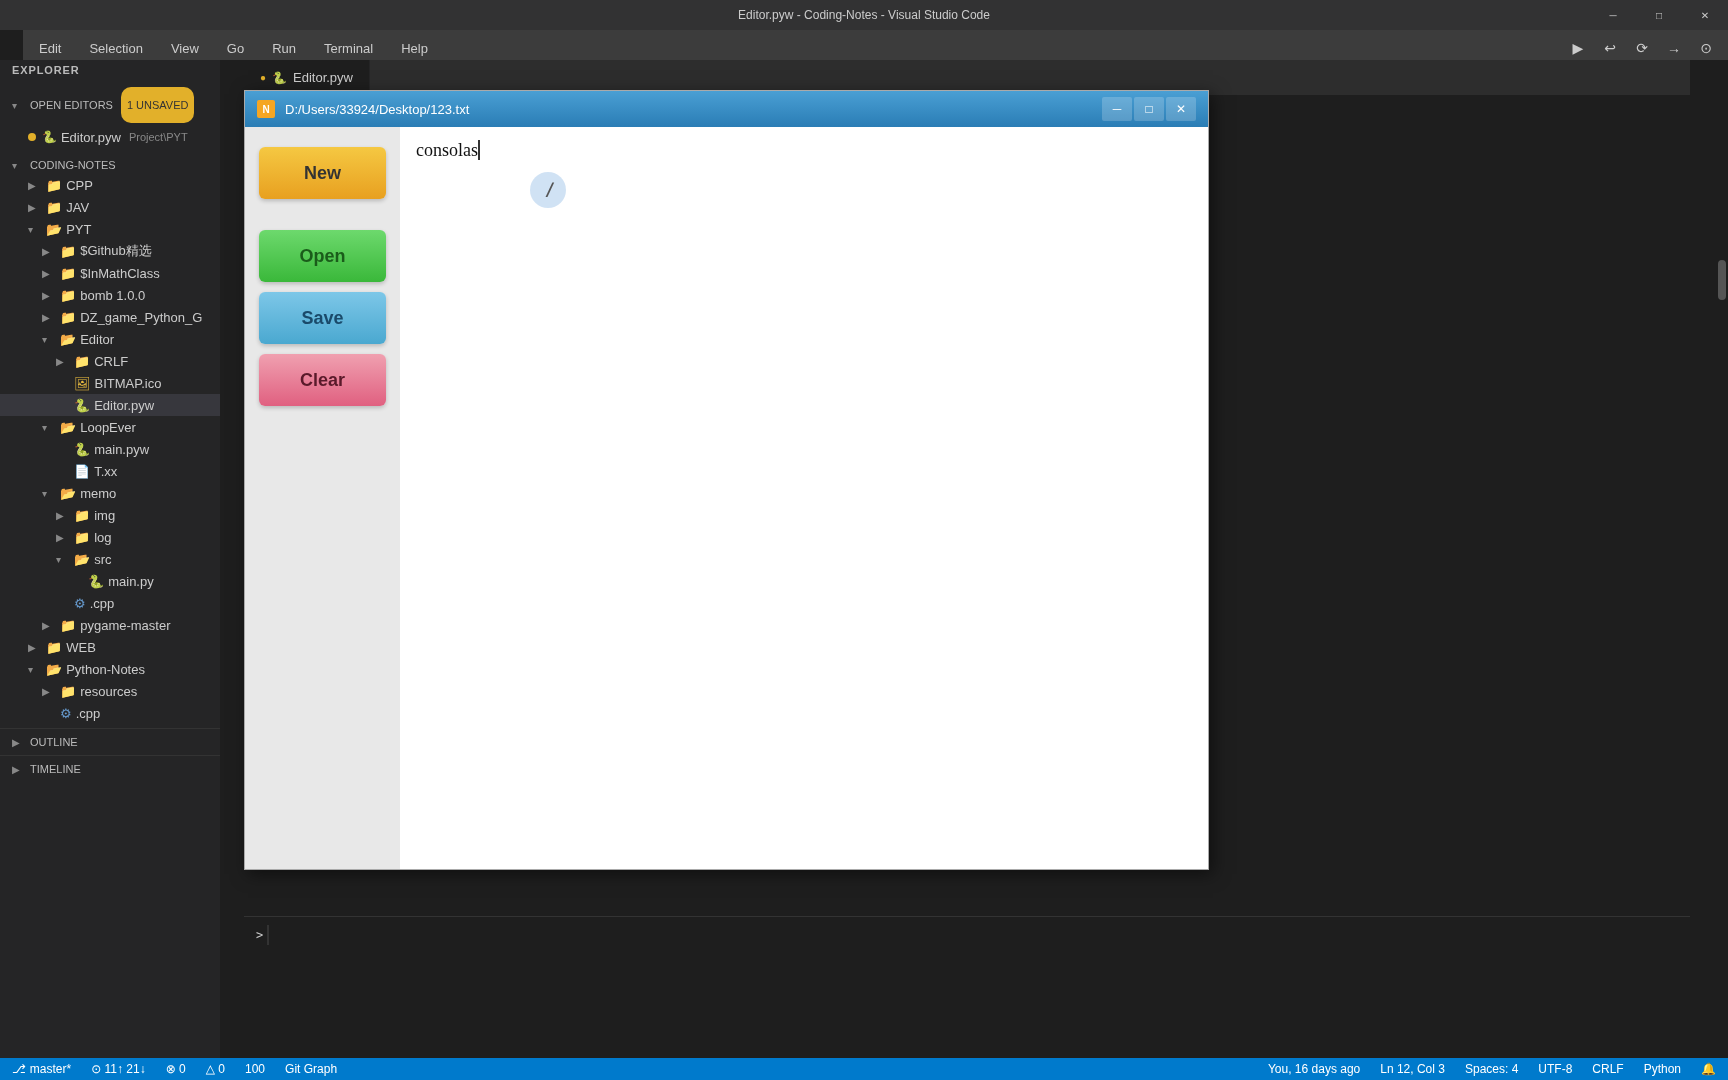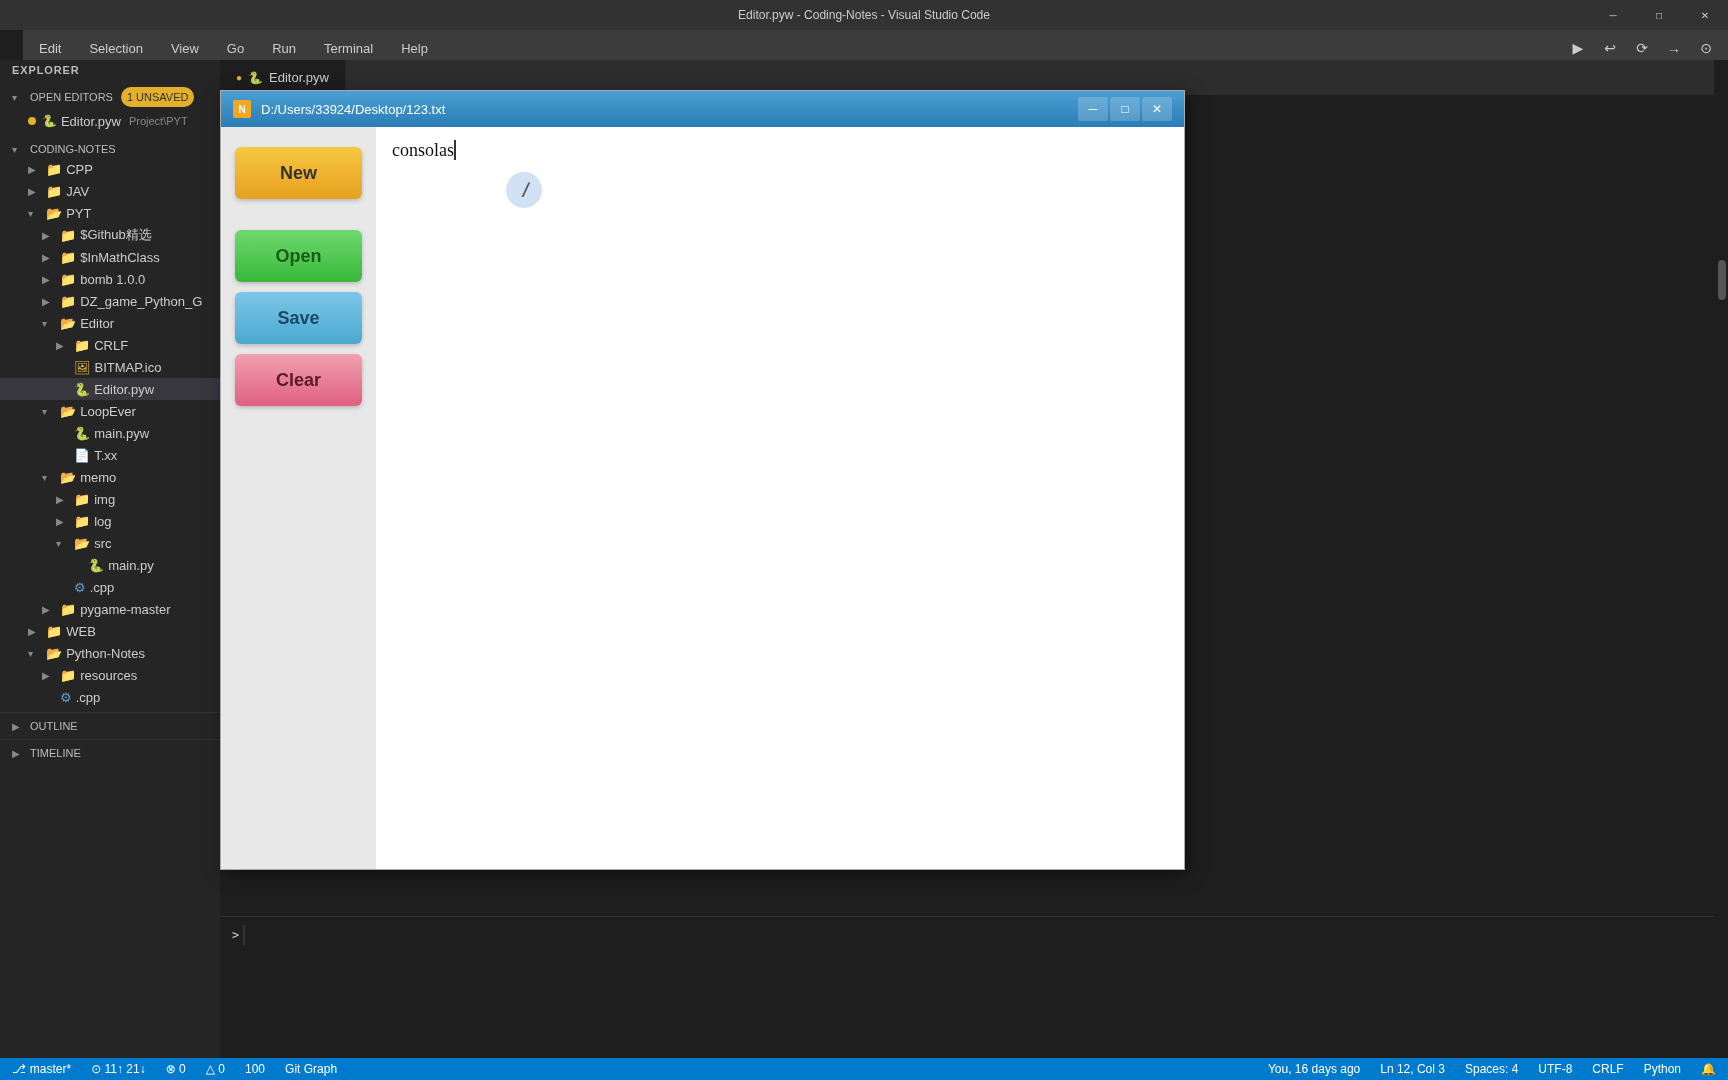--- a/index.html
+++ b/index.html
@@ -352,21 +352,21 @@
     .indent-1 { padding-left: 28px; }
     .indent-2 { padding-left: 42px; }
     .indent-3 { padding-left: 56px; }
     .indent-4 { padding-left: 70px; }
 
     .badge {
       font-size: 11px;
       background: #007acc;
       color: white;
       border-radius: 10px;
-      padding: 4px 6px;
+      padding: 12px 6px;
       margin-left: 4px;
     }
     .badge-yellow { background: #e2b02a; color: #333; }
 
     .scroll-indicator {
       position: absolute;
       right: 2px;
       top: 20%;
       width: 8px;
       height: 40px;
@@ -399,21 +399,21 @@
 
     <div style="margin-left:auto; display:flex; gap:4px; align-items:center;">
       <div class="toolbar-btn">▶</div>
       <div class="toolbar-btn">↩</div>
       <div class="toolbar-btn">⟳</div>
       <div class="toolbar-btn">→</div>
       <div class="toolbar-btn">⊙</div>
     </div>
   </div>
 
-  <div class="main-layout" style="flex:1; overflow:hidden;">
+  <div class="main-layout" style="flex:1; overflow:hidden;gap:24px;">
 
     <div class="sidebar">
       <div class="sidebar-header">
         <span>EXPLORER</span>
       </div>
 
       <div class="sidebar-section">
         <div class="sidebar-subheader">
           <span class="chevron">▾</span>
           <span>OPEN EDITORS</span>

